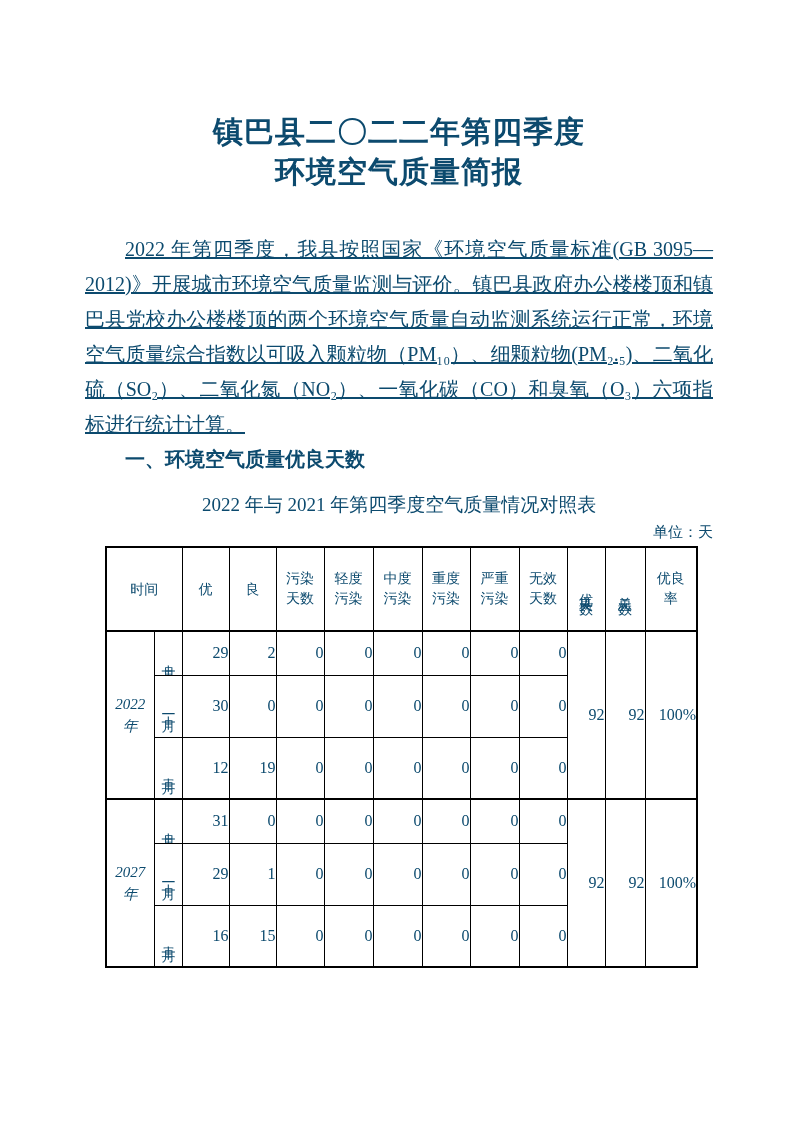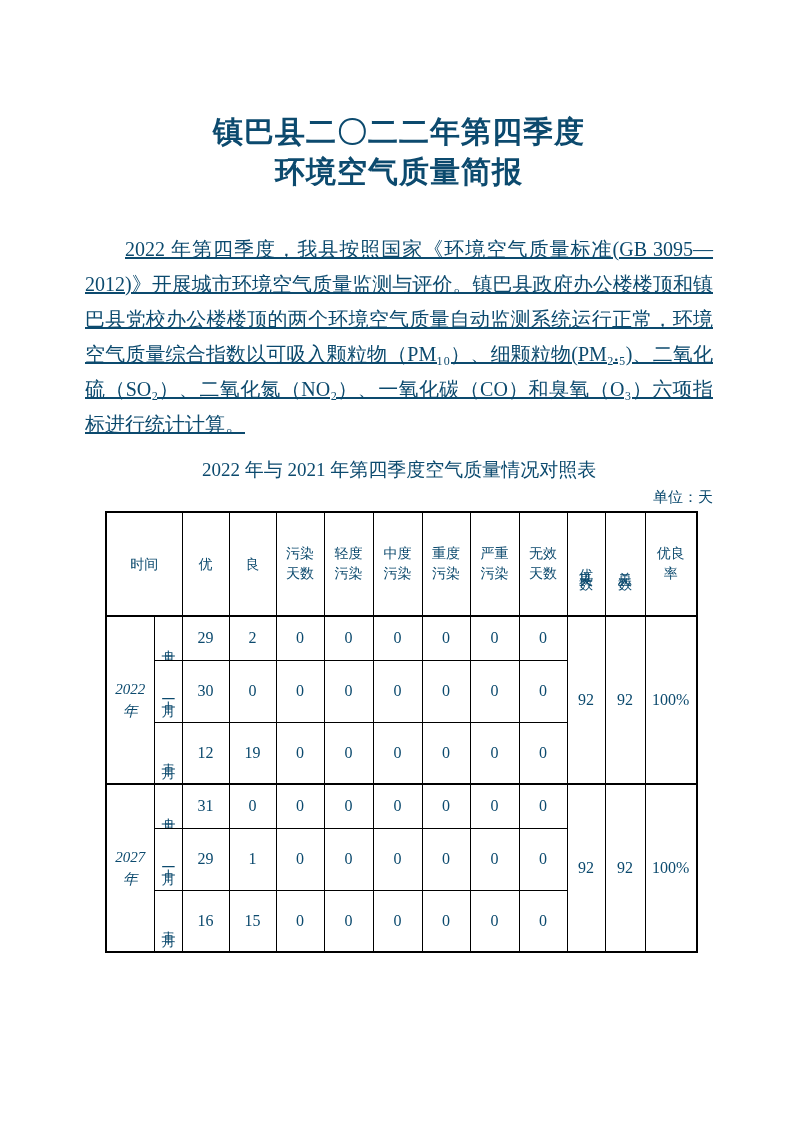--- a/index.html
+++ b/index.html
@@ -60,50 +60,51 @@
     border:2px solid #000;
   }
   .aqi-table th, .aqi-table td {
     border:1px solid #000;
     padding:0;
     text-align:center;
     vertical-align:middle;
     font-weight:normal;
     overflow:hidden;
   }
-  tr.hrow { height:104px; }
+  tr.hrow { height:84px; }
   tr.hrow th { font-size:14px; line-height:19px; border-bottom:2px solid #000; }
   .th-time { font-size:15px; }
   .w2 { display:inline-block; width:2em; line-height:20px; }
   .vtext {
     display:inline-block;
     writing-mode:vertical-lr;
     text-orientation:upright;
     letter-spacing:3px;
     font-size:14px;
   }
   tr.r-short { height:44px; }
   tr.r-tall  { height:62px; }
-  td.value-cell, td.merge-cell { font-size:16px; }
+  td.value-cell, td.merge-cell { font-size:16px;text-align:right; }
   td.year-cell { font-size:15px; line-height:22px;font-style:italic; }
   td.month-cell .vtext { letter-spacing:2px; font-size:14px; }
   .bb2 { border-bottom:2px solid #000 !important; }
 </style>
 </head>
 <body>
 
 <div class="page">
 
   <h1 class="doc-title">
     <span class="title-line">镇巴县二〇二二年第四季度</span>
     <span class="title-line">环境空气质量简报</span>
   </h1>
 
   <p class="body-p first">2022 年第四季度，我县按照国家《环境空气质量标准(GB 3095—2012)》开展城市环境空气质量监测与评价。镇巴县政府办公楼楼顶和镇巴县党校办公楼楼顶的两个环境空气质量自动监测系统运行正常，环境空气质量综合指数以可吸入颗粒物（PM₁₀）、细颗粒物(PM₂.₅)、二氧化硫（SO₂）、二氧化氮（NO₂）、一氧化碳（CO）和臭氧（O₃）六项指标进行统计计算。</p>
 
+  <h2 class="section-heading">一、环境空气质量优良天数</h2>
 
 
   <div class="table-caption">2022 年与 2021 年第四季度空气质量情况对照表</div>
   <div class="table-unit">单位：天</div>
 
   <table class="aqi-table">
     <colgroup>
       <col style="width:48px">
         <col style="width:28px">
         <col style="width:47px">

